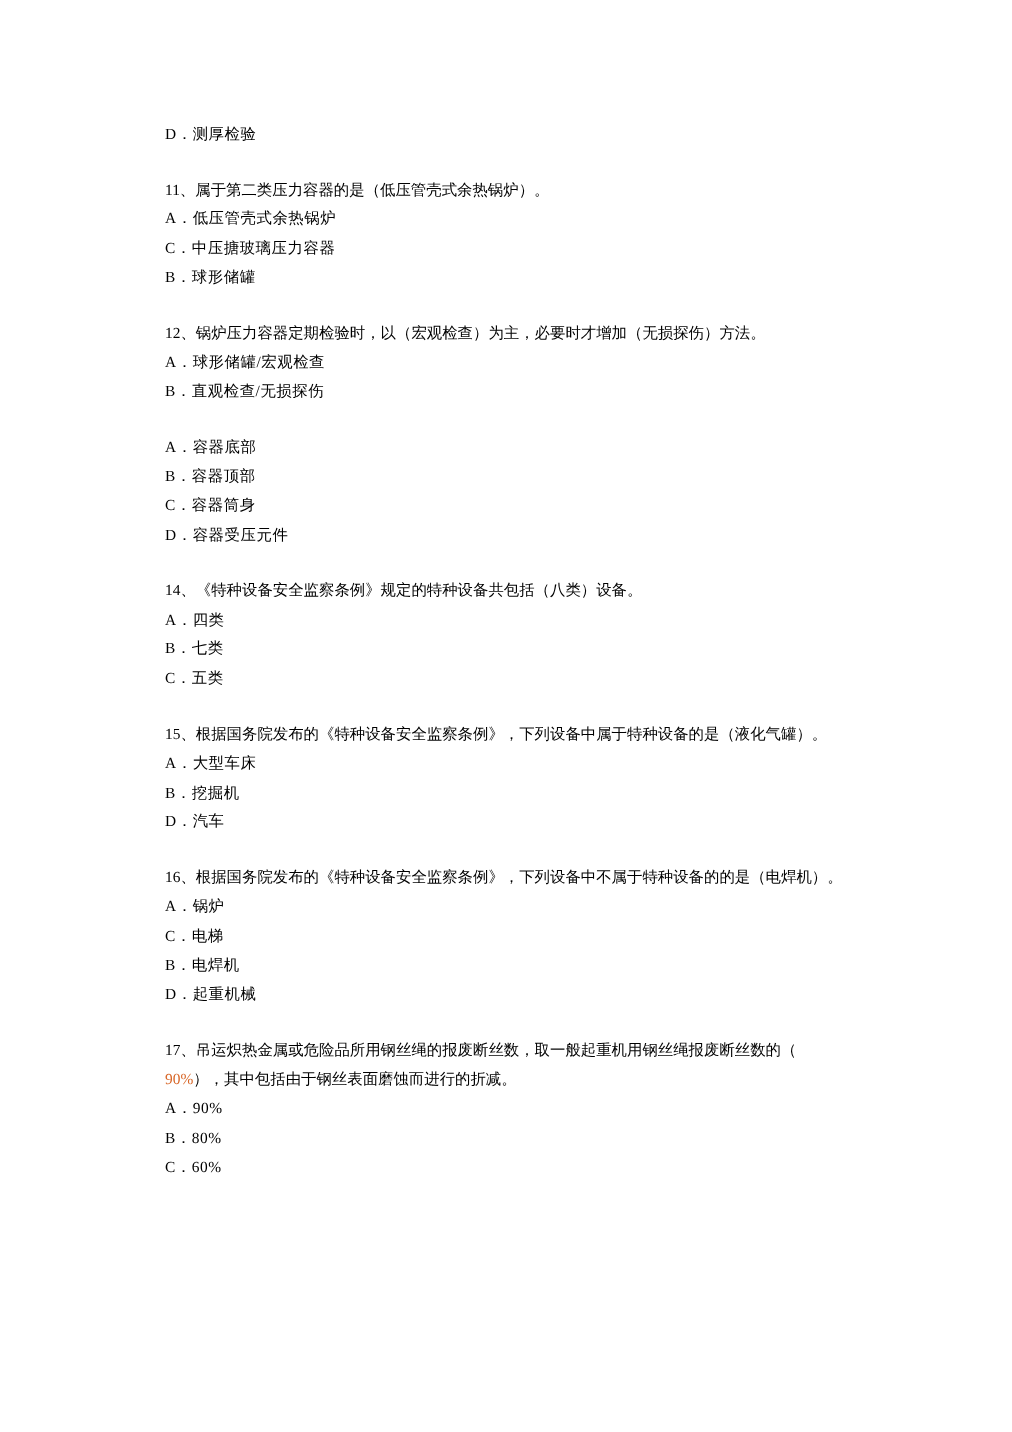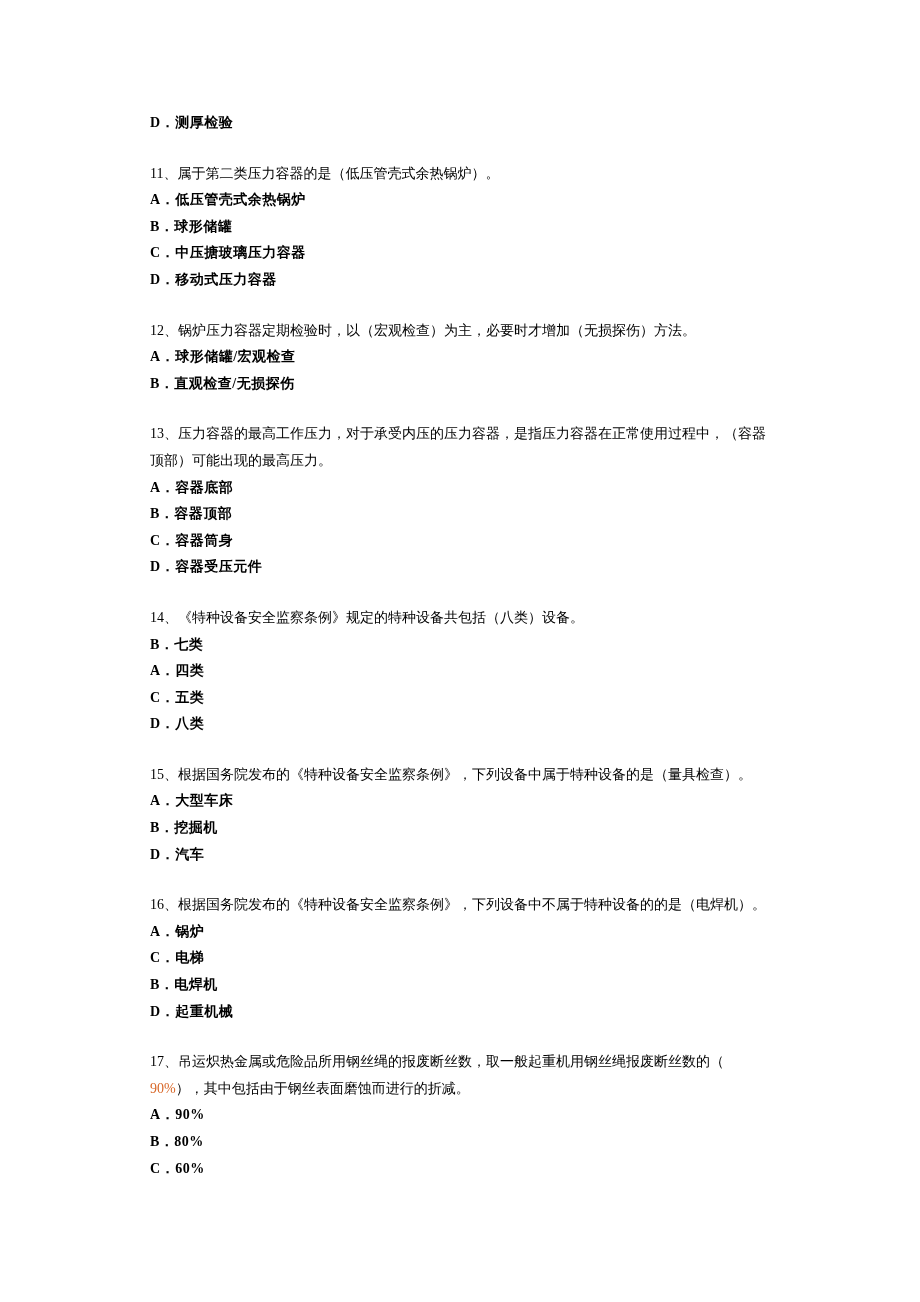--- a/index.html
+++ b/index.html
@@ -15,21 +15,20 @@
     width: 920px;
     min-height: 1302px;
     padding: 110px 150px 60px 150px;
     box-sizing: border-box;
   }
   .line {
     white-space: normal;
   }
   .opt {
     letter-spacing: 0.5px;
-    font-weight: bold;
   }
   .gap {
     height: 24px;
   }
   .hl {
     color: #d86728;
   }
 </style>
 </head>
 <body>
@@ -39,56 +38,51 @@
   <div class="line opt">
     <span>D．</span><span>测厚检验</span>
   </div>
 
   <div class="gap"></div>
 
   <div class="line">
     <span>11、</span><span>属于第二类压力容器的是（低压管壳式余热锅炉）。</span>
   </div>
   <div class="line opt"><span>A．</span><span>低压管壳式余热锅炉</span></div>
+  <div class="line opt"><span>C．</span><span>中压搪玻璃压力容器</span></div>
   <div class="line opt"><span>B．</span><span>球形储罐</span></div>
-  <div class="line opt"><span>C．</span><span>中压搪玻璃压力容器</span></div>
-  <div class="line opt"><span>D．</span><span>移动式压力容器</span></div>
 
   <div class="gap"></div>
 
   <div class="line">
     <span>12、</span><span>锅炉压力容器定期检验时，以（宏观检查）为主，必要时才增加（无损探伤）方法。</span>
   </div>
   <div class="line opt"><span>A．</span><span>球形储罐/宏观检查</span></div>
   <div class="line opt"><span>B．</span><span>直观检查/无损探伤</span></div>
 
   <div class="gap"></div>
 
-  <div class="line">
-    <span>13、</span><span>压力容器的最高工作压力，对于承受内压的压力容器，是指压力容器在正常使用过程中，（容器顶部）可能出现的最高压力。</span>
-  </div>
   <div class="line opt"><span>A．</span><span>容器底部</span></div>
   <div class="line opt"><span>B．</span><span>容器顶部</span></div>
   <div class="line opt"><span>C．</span><span>容器筒身</span></div>
   <div class="line opt"><span>D．</span><span>容器受压元件</span></div>
 
   <div class="gap"></div>
 
   <div class="line">
     <span>14、</span><span>《特种设备安全监察条例》规定的特种设备共包括（八类）设备。</span>
   </div>
+  <div class="line opt"><span>A．</span><span>四类</span></div>
   <div class="line opt"><span>B．</span><span>七类</span></div>
-  <div class="line opt"><span>A．</span><span>四类</span></div>
   <div class="line opt"><span>C．</span><span>五类</span></div>
-  <div class="line opt"><span>D．</span><span>八类</span></div>
 
   <div class="gap"></div>
 
   <div class="line">
-    <span>15、</span><span>根据国务院发布的《特种设备安全监察条例》，下列设备中属于特种设备的是（量具检查）。</span>
+    <span>15、</span><span>根据国务院发布的《特种设备安全监察条例》，下列设备中属于特种设备的是（液化气罐）。</span>
   </div>
   <div class="line opt"><span>A．</span><span>大型车床</span></div>
   <div class="line opt"><span>B．</span><span>挖掘机</span></div>
   <div class="line opt"><span>D．</span><span>汽车</span></div>
 
   <div class="gap"></div>
 
   <div class="line">
     <span>16、</span><span>根据国务院发布的《特种设备安全监察条例》，下列设备中不属于特种设备的的是（电焊机）。</span>
   </div>

